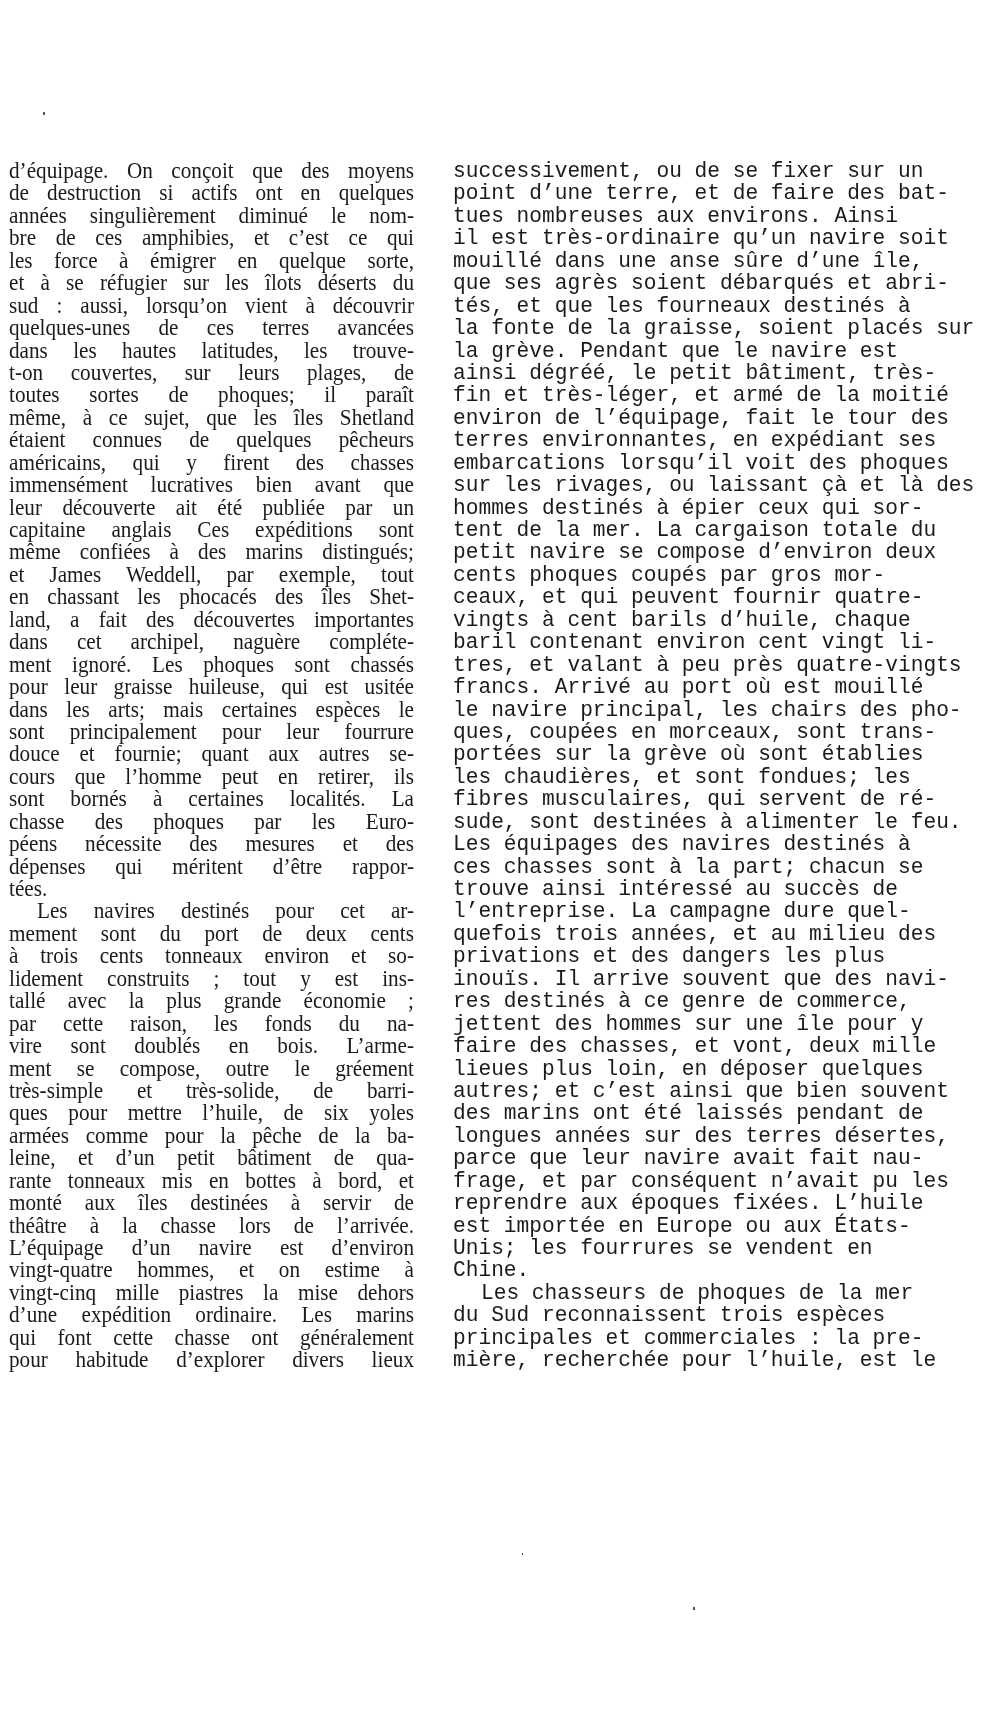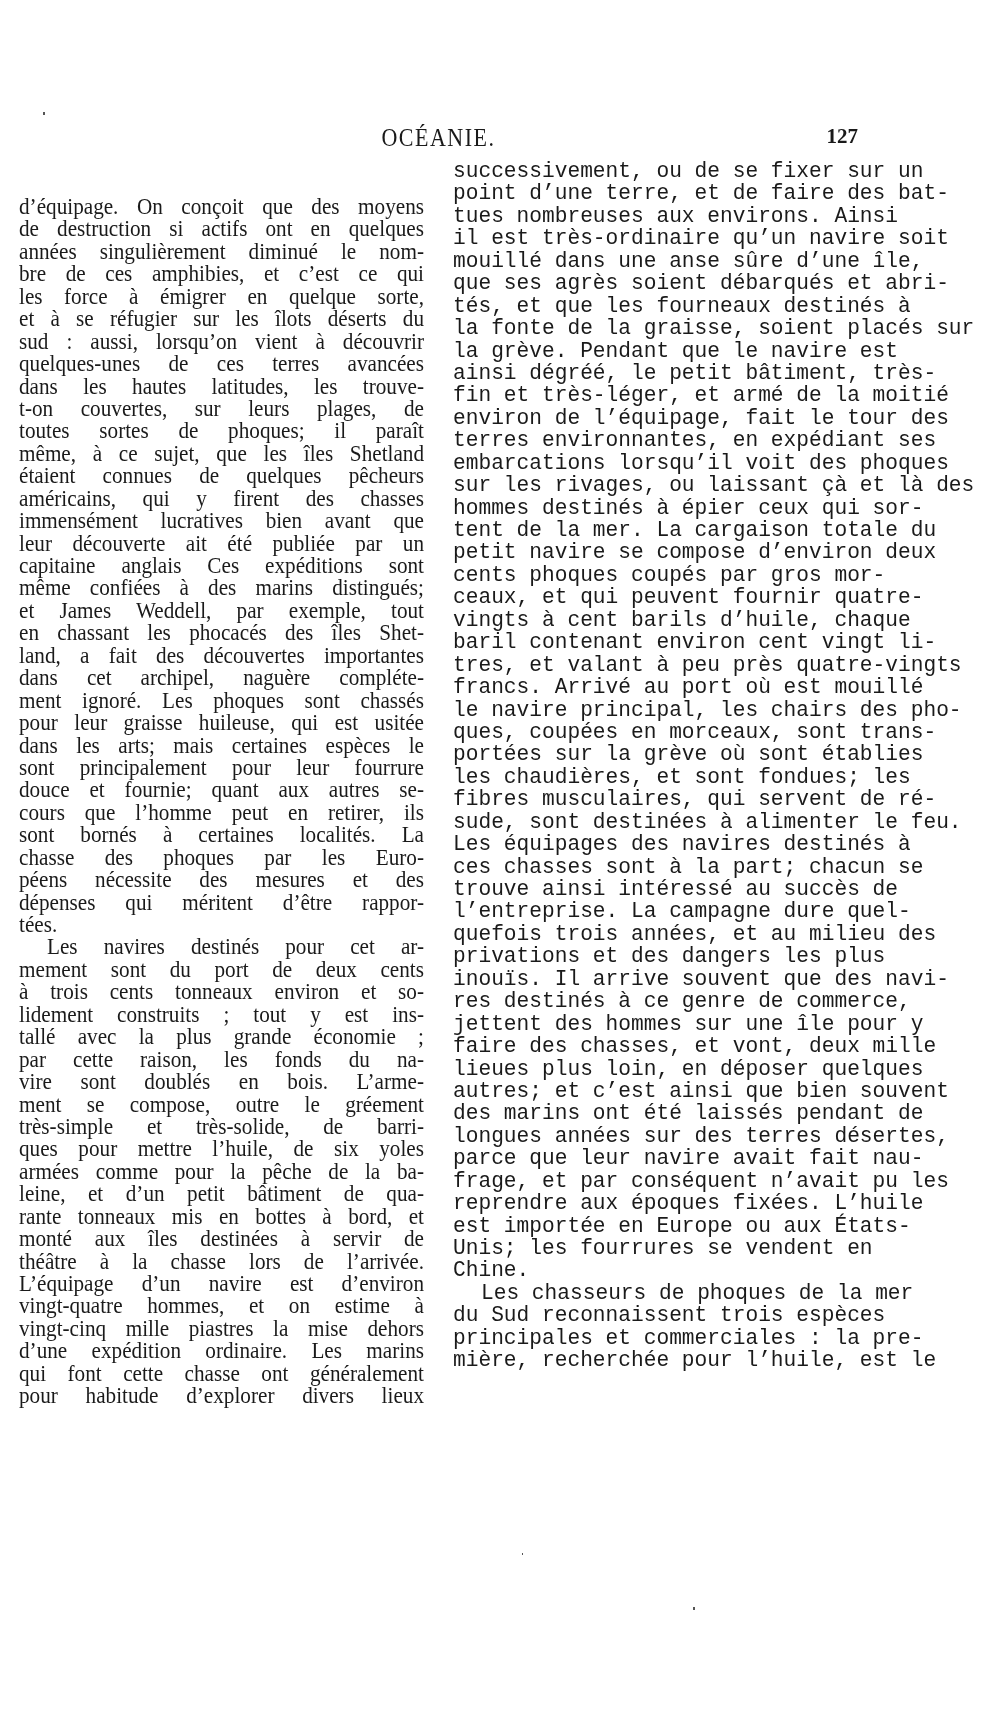--- a/index.html
+++ b/index.html
@@ -44,21 +44,21 @@
       font-size: 21px;
       font-weight: bold;
     }
     .column {
       position: absolute;
       top: 160px;
       width: 405px;
       font-size: 21.2px;
       line-height: 22.45px;
     }
-    .col-left { left: 19px; margin-top: 36px; }
+    .col-left { left: 9px; }
     .col-right { left: 453px; font-family: Liberation Mono, monospace; }
     .line {
       display: block;
       white-space: nowrap;
       text-align: justify;
       text-align-last: justify;
       height: 22.45px;
       overflow: visible;
       transform: scaleY(1.05);
       transform-origin: bottom;
@@ -73,24 +73,20 @@
       position: absolute;
       background: #555;
       width: 2px; height: 3px;
     }
   </style>
 </head>
 <body>
 
 <div class="page">
 
-  <div class="running-head">
-    <div class="running-title">OCÉANIE.</div>
-    <div class="page-number">127</div>
-  </div>
 
   <div class="column col-left" id="col-left">
       <span class="line">d’équipage. On conçoit que des moyens</span>
       <span class="line">de destruction si actifs ont en quelques</span>
       <span class="line">années singulièrement diminué le nom-</span>
       <span class="line">bre de ces amphibies, et c’est ce qui</span>
       <span class="line">les force à émigrer en quelque sorte,</span>
       <span class="line">et à se réfugier sur les îlots déserts du</span>
       <span class="line">sud : aussi, lorsqu’on vient à découvrir</span>
       <span class="line">quelques-unes de ces terres avancées</span>

